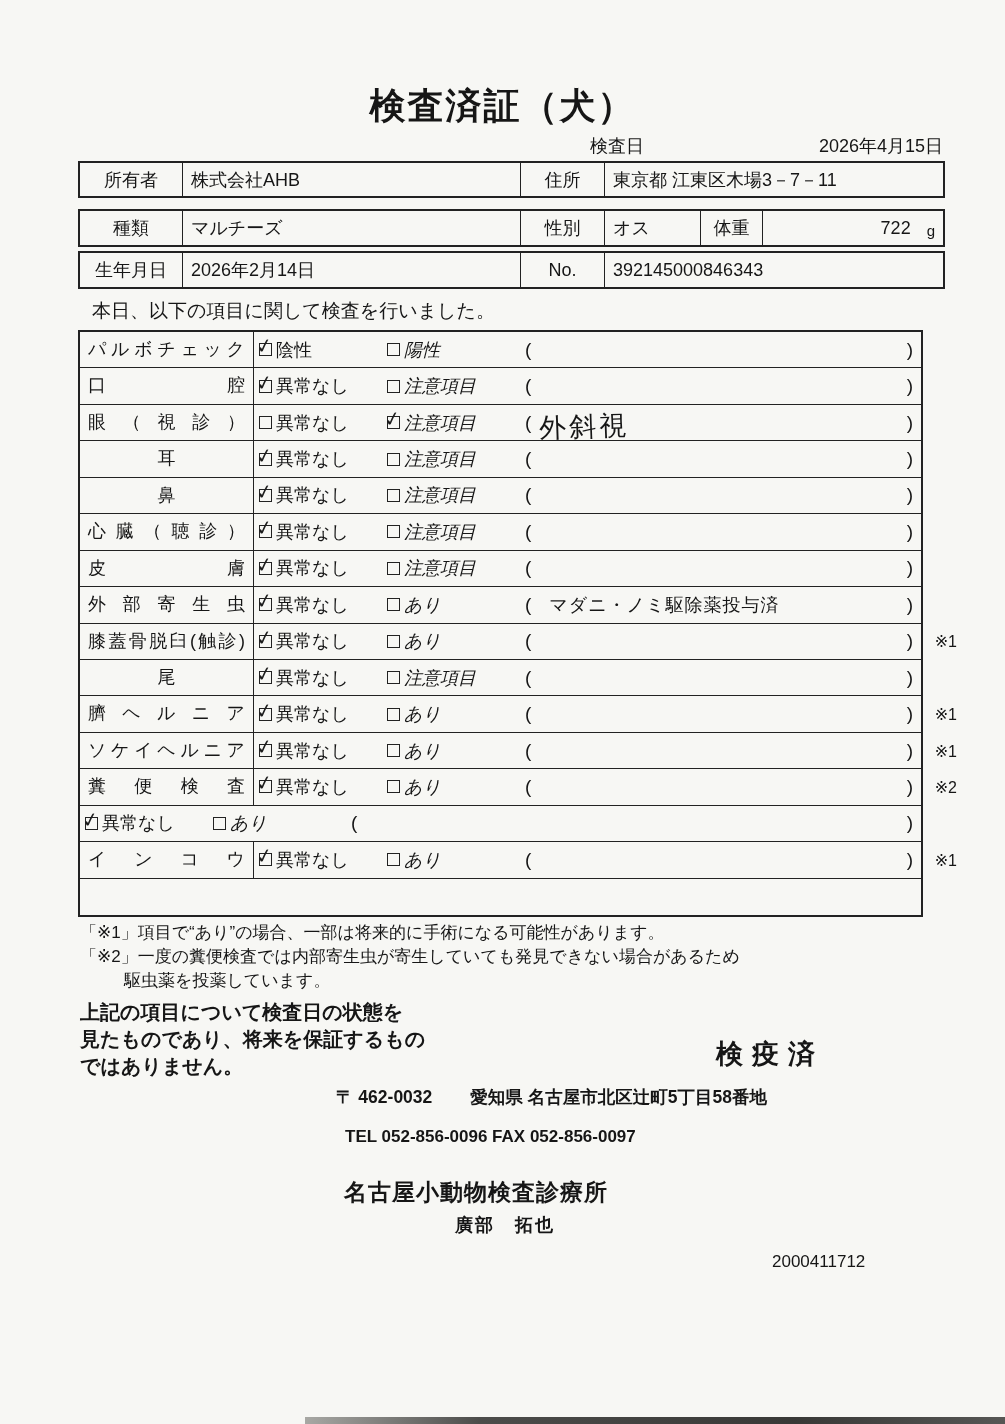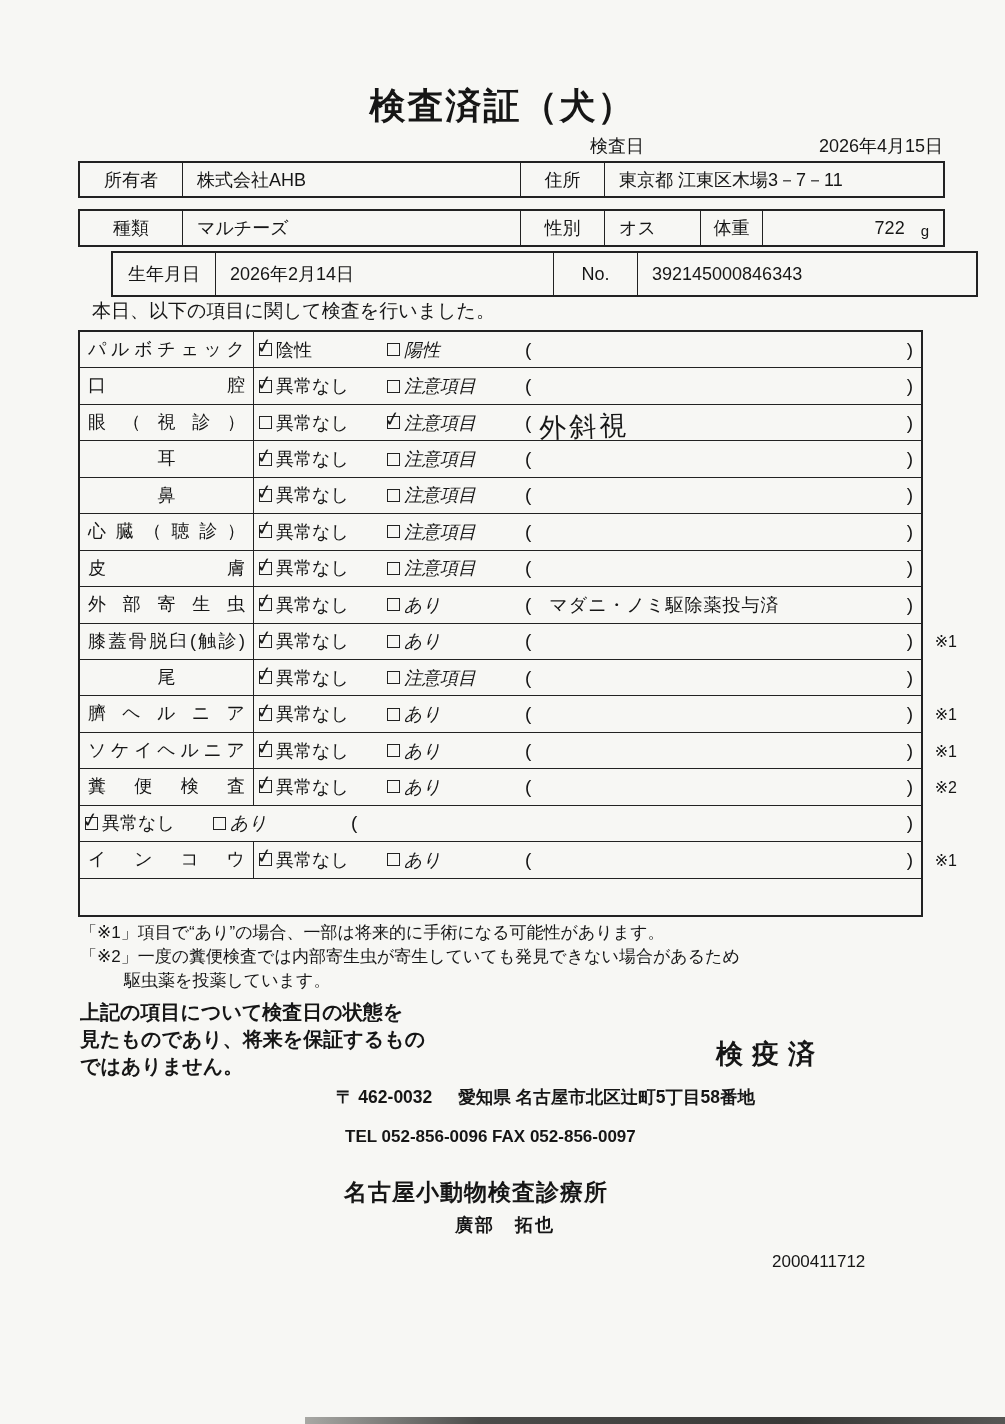--- a/index.html
+++ b/index.html
@@ -8,28 +8,28 @@
   .page { position:relative; width:1005px; height:1424px; background:#f7f7f4; margin:0 auto; overflow:hidden; }
 
   .title { position:absolute; top:82px; left:0; width:100%; text-align:center;
            font-size:36px; font-weight:bold; letter-spacing:2px; }
 
   .date-row { position:absolute; left:78px; top:134px; width:867px; height:24px; }
   .date-row .lbl { position:absolute; left:512px; font-size:18px; }
   .date-row .val { position:absolute; right:2px; font-size:18px; }
 
   .tbl { position:absolute; left:78px; border:2px solid #222; display:flex; background:#f7f7f4; }
-  .tbl .cell { display:flex; align-items:center; font-size:18px; height:100%; padding:0 14px; }
+  .tbl .cell { display:flex; align-items:center; font-size:18px; height:100%; padding:0 8px; }
   .tbl .cell + .cell { border-left:1.5px solid #222; }
   .tbl .lblc { justify-content:center; padding:0 4px; }
   .w102{ width:102px; } .w338{ width:338px; } .w84{ width:84px; } .w96{ width:96px; } .w62{ width:62px; }
   .flex1 { flex:1; }
   .tbl-owner { top:161px; width:867px; height:37px; }
   .tbl-animal1 { top:209px; width:867px; height:38px; }
-  .tbl-animal2 { top:251px; width:867px; height:46px;margin-left:33px; }
+  .tbl-animal2 { top:251px; width:867px; height:38px; }
   .weight-val { justify-content:flex-end; padding-right:10px; }
   .weight-val .unit { font-size:15px; margin-left:16px; position:relative; top:2px; }
 
   .statement { position:absolute; left:92px; top:298px; font-size:19px; }
 
   .insp-table { position:absolute; left:78px; top:330px; width:845px; border:2px solid #222; background:#f7f7f4; }
   .insp-row { display:flex; height:36.45px; position:relative; border-bottom:1.5px solid #222; }
   .insp-row:last-child { border-bottom:none; }
   .insp-label { width:174px; border-right:1.5px solid #222; font-size:18px; line-height:34px; padding:0 8px; overflow:hidden; white-space:nowrap; }
   .insp-label.spread { text-align:justify; text-align-last:justify; }
@@ -46,21 +46,21 @@
   .insp-note { position:absolute; right:-36px; top:50%; transform:translateY(-50%); font-size:16px; }
 
   .notes { position:absolute; left:80px; top:921px; font-size:17px; line-height:24px; }
   .notes .indent { padding-left:44px; }
 
   .disclaimer { position:absolute; left:80px; top:999px; font-size:20px; font-weight:bold; line-height:27px; }
 
   .stamp { position:absolute; left:716px; top:1036px; font-size:27px; font-weight:bold; letter-spacing:9px; }
 
   .clinic-postal { position:absolute; left:336px; top:1085px; font-size:17.5px; font-weight:bold; }
-  .clinic-postal .addr { margin-left:26px; }
+  .clinic-postal .addr { margin-left:38px; }
   .clinic-tel { position:absolute; left:345px; top:1127px; font-size:17px; font-weight:bold; }
   .clinic-name { position:absolute; left:344px; top:1177px; font-size:23px; font-weight:bold; letter-spacing:1px; }
   .clinic-vet { position:absolute; left:455px; top:1213px; font-size:18px; font-weight:bold; letter-spacing:2px; }
   .serial { position:absolute; left:772px; top:1252px; font-size:17px; }
 
   .scan-artifact { position:absolute; bottom:0; left:305px; width:700px; height:7px;
                    background:linear-gradient(90deg,#9a9a96,#2e2e2c 25%,#171715 70%,#3a3a38); opacity:.85; }
 </style>
 </head>
 <body>

